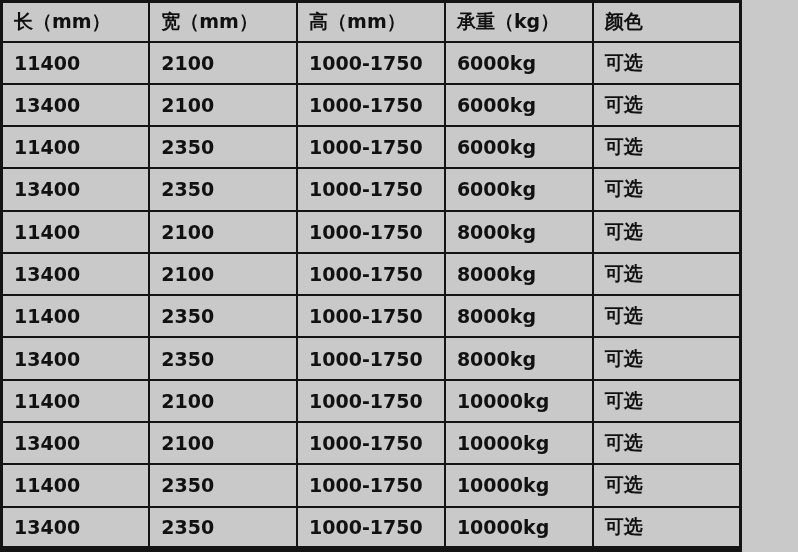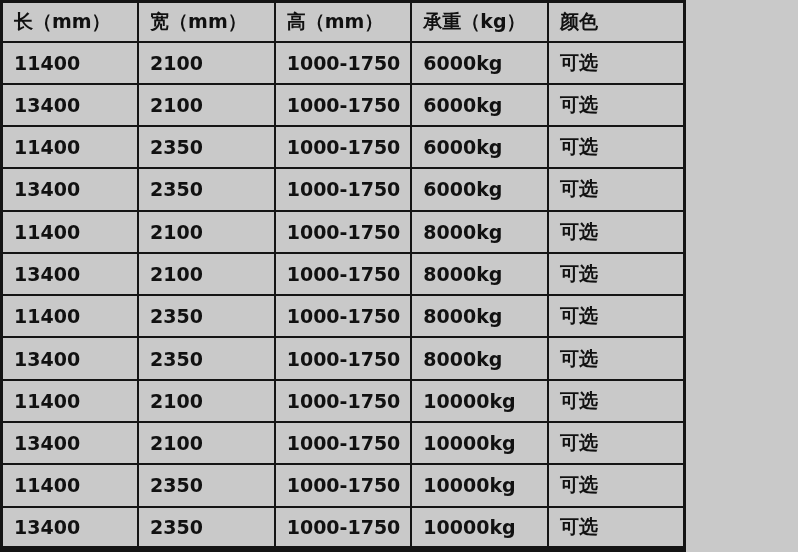--- a/index.html
+++ b/index.html
@@ -10,21 +10,21 @@
   * { box-sizing: border-box; }
   html, body {
     margin: 0;
     padding: 0;
     width: 798px;
     height: 552px;
     background: var(--cell-bg);
     font-family: "DejaVu Sans", "Liberation Sans", sans-serif;
   }
   table.spec-table {
-    width: 686px;
+    width: 742px;
     height: 552px;
     border-collapse: collapse;
     table-layout: fixed;
     background: var(--cell-bg);
     border: 3px solid var(--border-color);
     border-bottom-width: 6px;
   }
   table.spec-table th,
   table.spec-table td {
     border: 2px solid var(--border-color);

